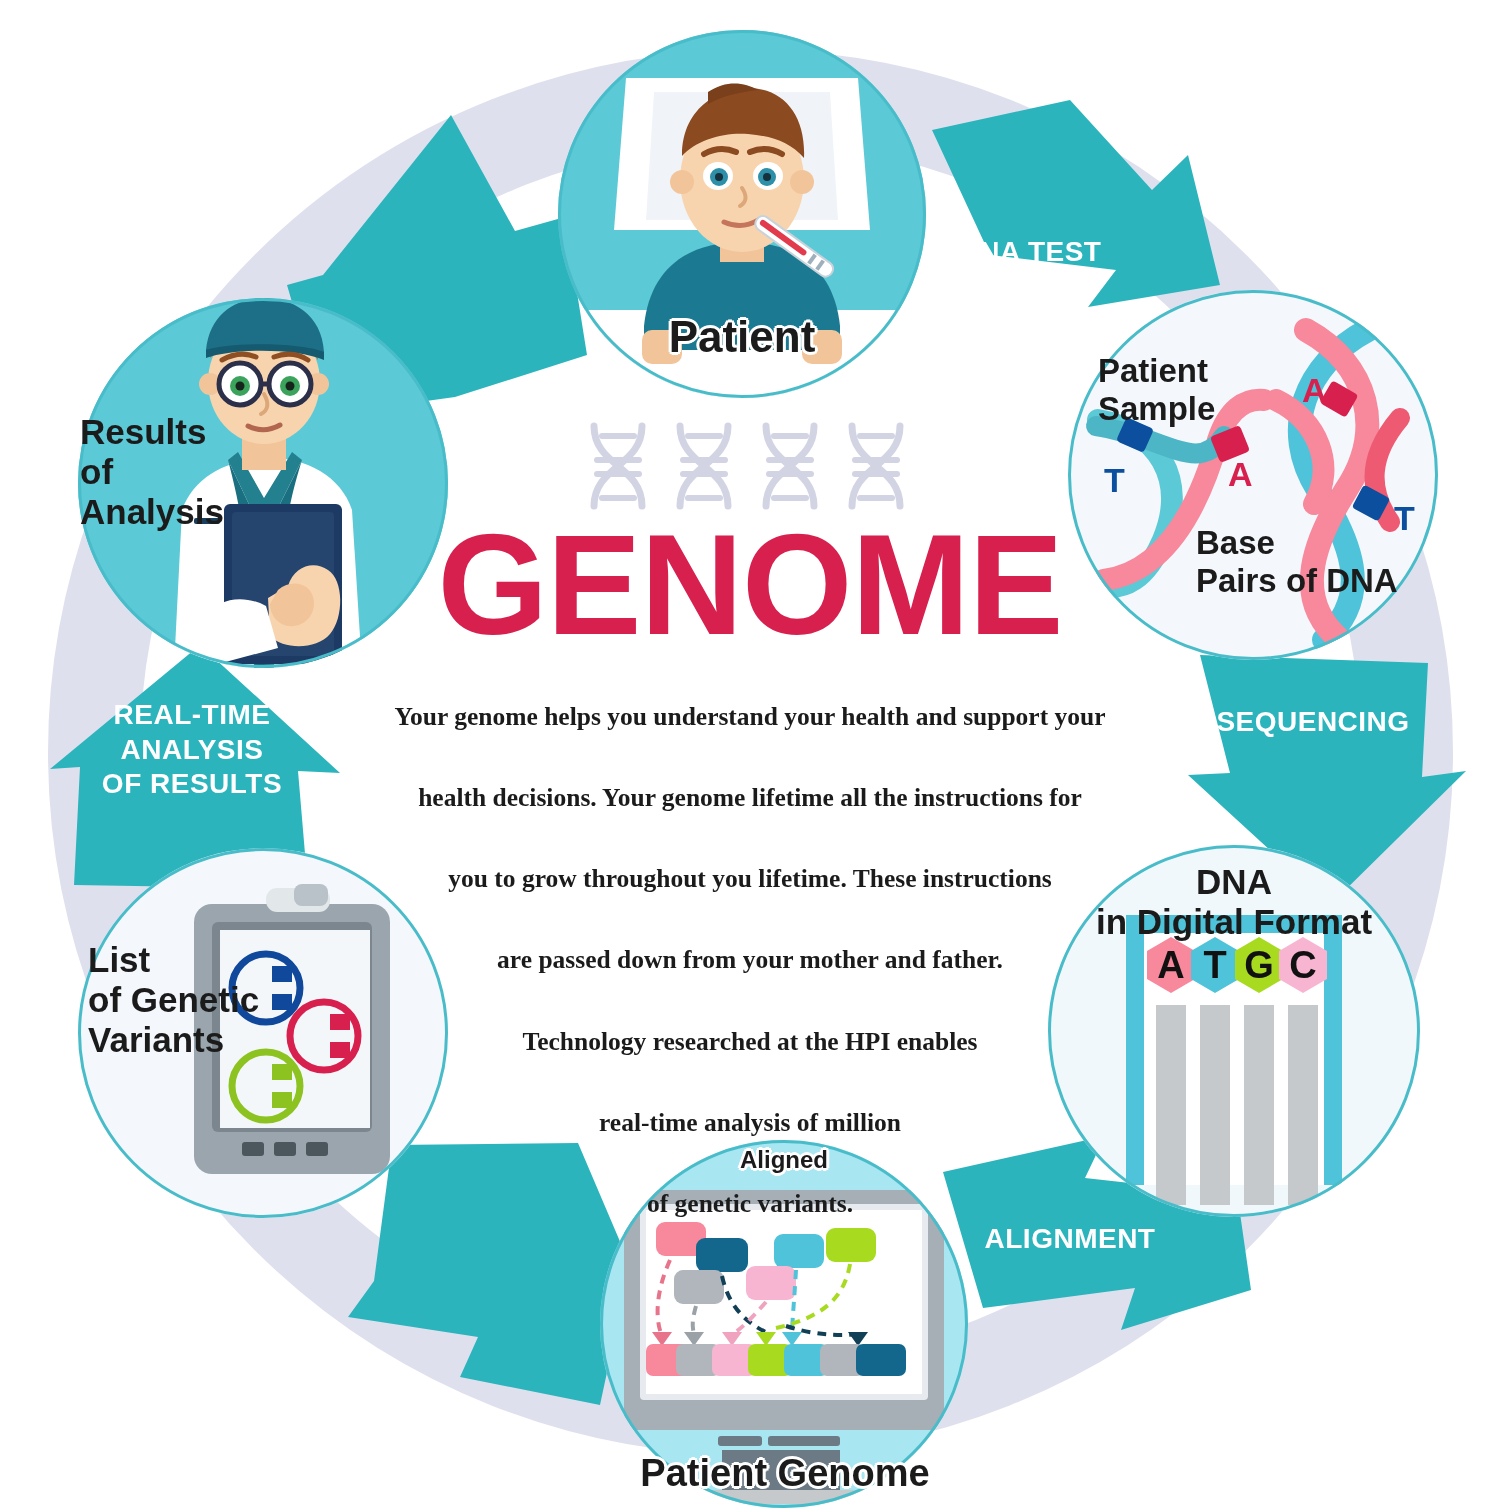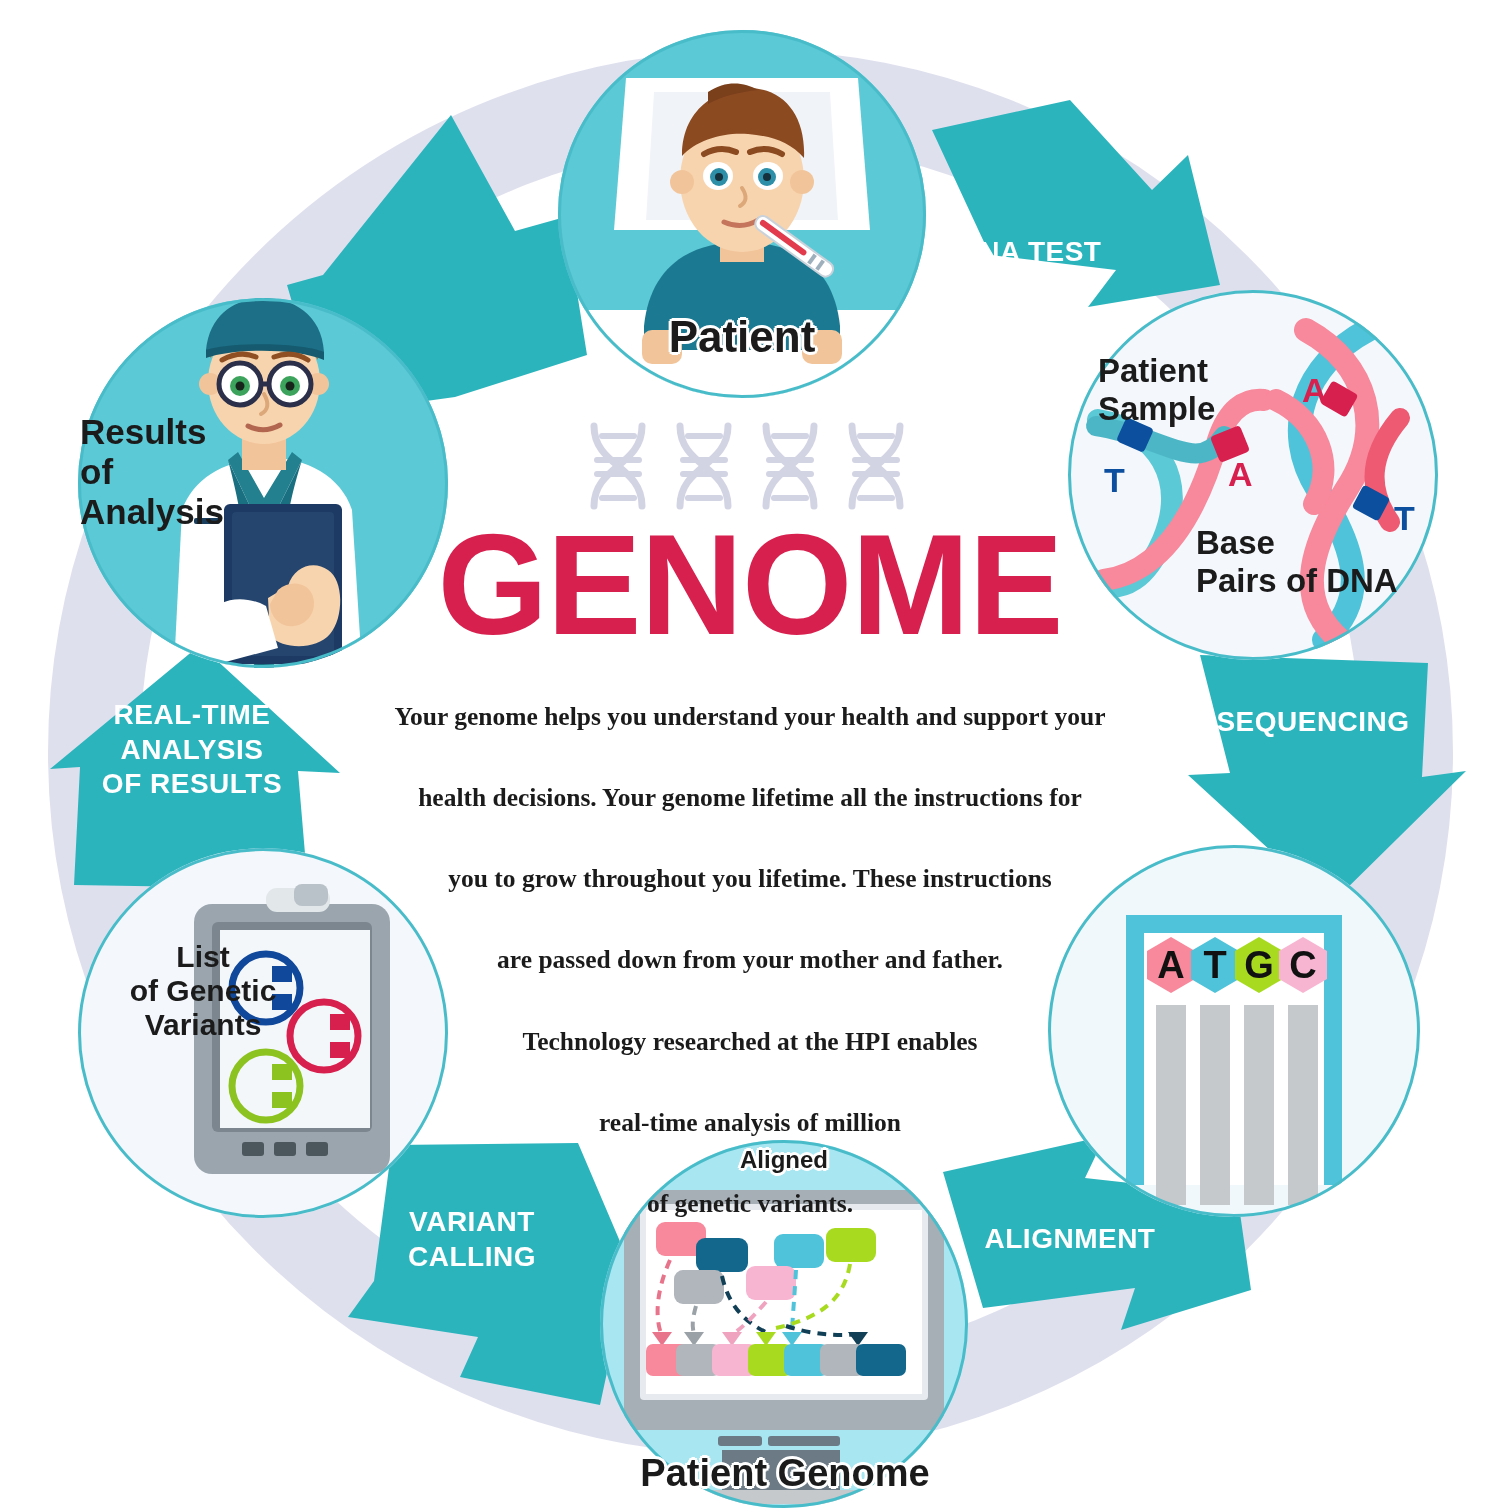--- a/index.html
+++ b/index.html
@@ -60,21 +60,21 @@
 
   
   #n-monitor{left:600px;top:1140px;width:368px;height:368px;background:#a8e6f2;}
   #n-monitor-ring{left:600px;top:1140px;width:368px;height:368px;}
   #cap-aligned{left:600px;top:1146px;width:368px;text-align:center;font-size:24px;}
   #cap-genome{left:580px;top:1452px;width:410px;text-align:center;font-size:38px;}
 
   
   #n-variants{left:78px;top:848px;width:370px;height:370px;background:#f4f7fb;}
   #n-variants-ring{left:78px;top:848px;width:370px;height:370px;}
-  #cap-variants{left:88px;top:940px;width:230px;text-align:center;font-size:30px;}
+  #cap-variants{left:88px;top:940px;width:230px;text-align:left;font-size:35px;}
 
   
   #n-doctor{left:78px;top:298px;width:370px;height:370px;background:#5bc9d6;}
   #n-doctor-ring{left:78px;top:298px;width:370px;height:370px;}
   #cap-doctor{left:80px;top:412px;width:200px;text-align:left;font-size:35px;}
 
   svg.art{position:absolute;left:0;top:0;}
 </style>
 </head>
 <body>
@@ -102,24 +102,20 @@
     <svg width="320" height="320" viewBox="0 0 320 320">
       <path d="M8,42 L170,6 L150,48 L276,62 L296,20 L316,160 L186,200 L200,158 L48,178 Z" fill="#2cb4bd"></path>
     </svg>
   </div>
   <div class="arrow-label" style="left:940px;top:1222px;width:260px;">ALIGNMENT</div>
 
   <div class="arrow" style="left:330px;top:1105px;">
     <svg width="320" height="330" viewBox="0 0 320 330">
       <path d="M248,38 L300,160 L270,300 L130,272 L148,232 L18,212 L44,176 L62,40 Z" fill="#2cb4bd"></path>
     </svg>
-  </div>
-  <div class="arrow-label" style="left:372px;top:1205px;width:200px;">
-    <span>VARIANT</span><br>
-    <span>CALLING</span>
   </div>
 
   <div class="arrow" style="left:50px;top:645px;">
     <svg width="300" height="250" viewBox="0 0 300 250">
       <path d="M150,0 L290,128 L248,126 L258,244 L24,240 L30,122 L0,124 Z" fill="#2cb4bd"></path>
     </svg>
   </div>
   <div class="arrow-label" style="left:62px;top:698px;width:260px;">
     <span>REAL-TIME</span><br>
     <span>ANALYSIS</span><br>
@@ -225,20 +221,24 @@
         <polygon points="167,92 191,106 191,134 167,148 143,134 143,106" fill="#4ec3d9"></polygon>
         <text x="167" y="133" text-anchor="middle" font-family="Liberation Sans, sans-serif" font-size="38" font-weight="bold" fill="#111">T</text>
         <polygon points="211,92 235,106 235,134 211,148 187,134 187,106" fill="#a8db20"></polygon>
         <text x="211" y="133" text-anchor="middle" font-family="Liberation Sans, sans-serif" font-size="38" font-weight="bold" fill="#111">G</text>
         <polygon points="255,92 279,106 279,134 255,148 231,134 231,106" fill="#f8b5d2"></polygon>
         <text x="255" y="133" text-anchor="middle" font-family="Liberation Sans, sans-serif" font-size="38" font-weight="bold" fill="#111">C</text>
       </g>
     </svg>
   </div>
   <div class="node-ring" id="n-digital-ring"></div>
+  <div class="cap" id="cap-digital">
+    <span>DNA</span><br>
+    <span>in Digital Format</span>
+  </div>
 
   <div class="node" id="n-monitor">
     <svg class="art" width="368" height="368" viewBox="0 0 368 368">
       <rect x="24" y="50" width="320" height="240" rx="8" fill="#a6aeb6"></rect>
       <rect x="40" y="64" width="288" height="196" rx="4" fill="#e7ebef"></rect>
       <rect x="46" y="70" width="276" height="184" fill="#ffffff"></rect>
       <rect x="118" y="296" width="44" height="10" rx="3" fill="#6b7a85"></rect>
       <rect x="168" y="296" width="72" height="10" rx="3" fill="#6b7a85"></rect>
       <rect x="122" y="310" width="118" height="40" fill="#6b7a85"></rect>
       <rect x="96" y="350" width="172" height="14" rx="7" fill="#c6c9cc"></rect>

